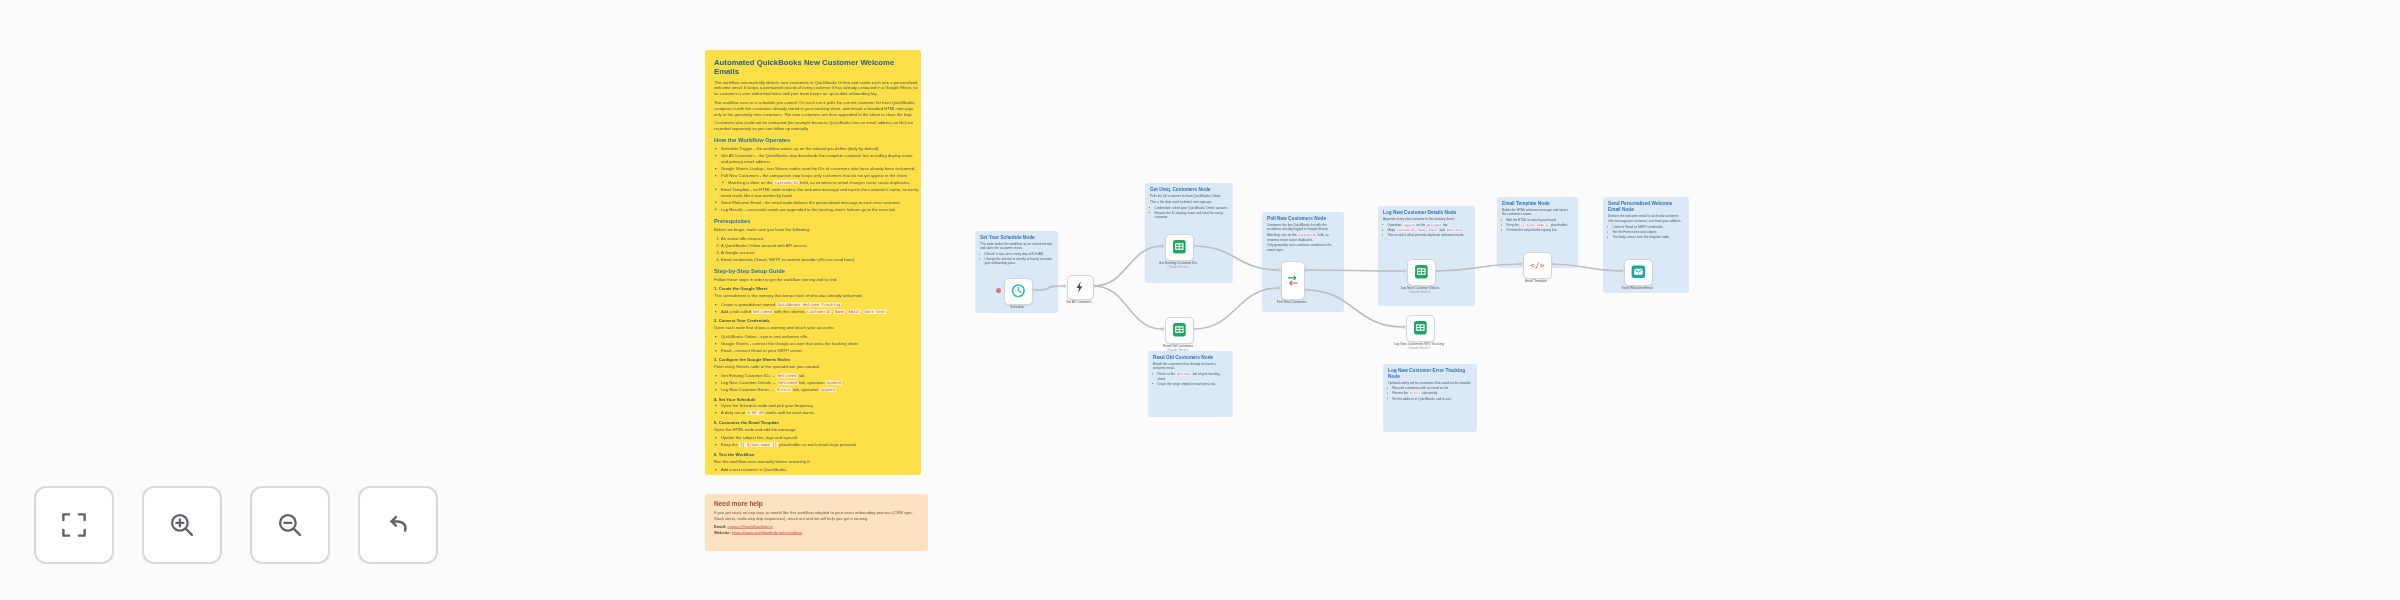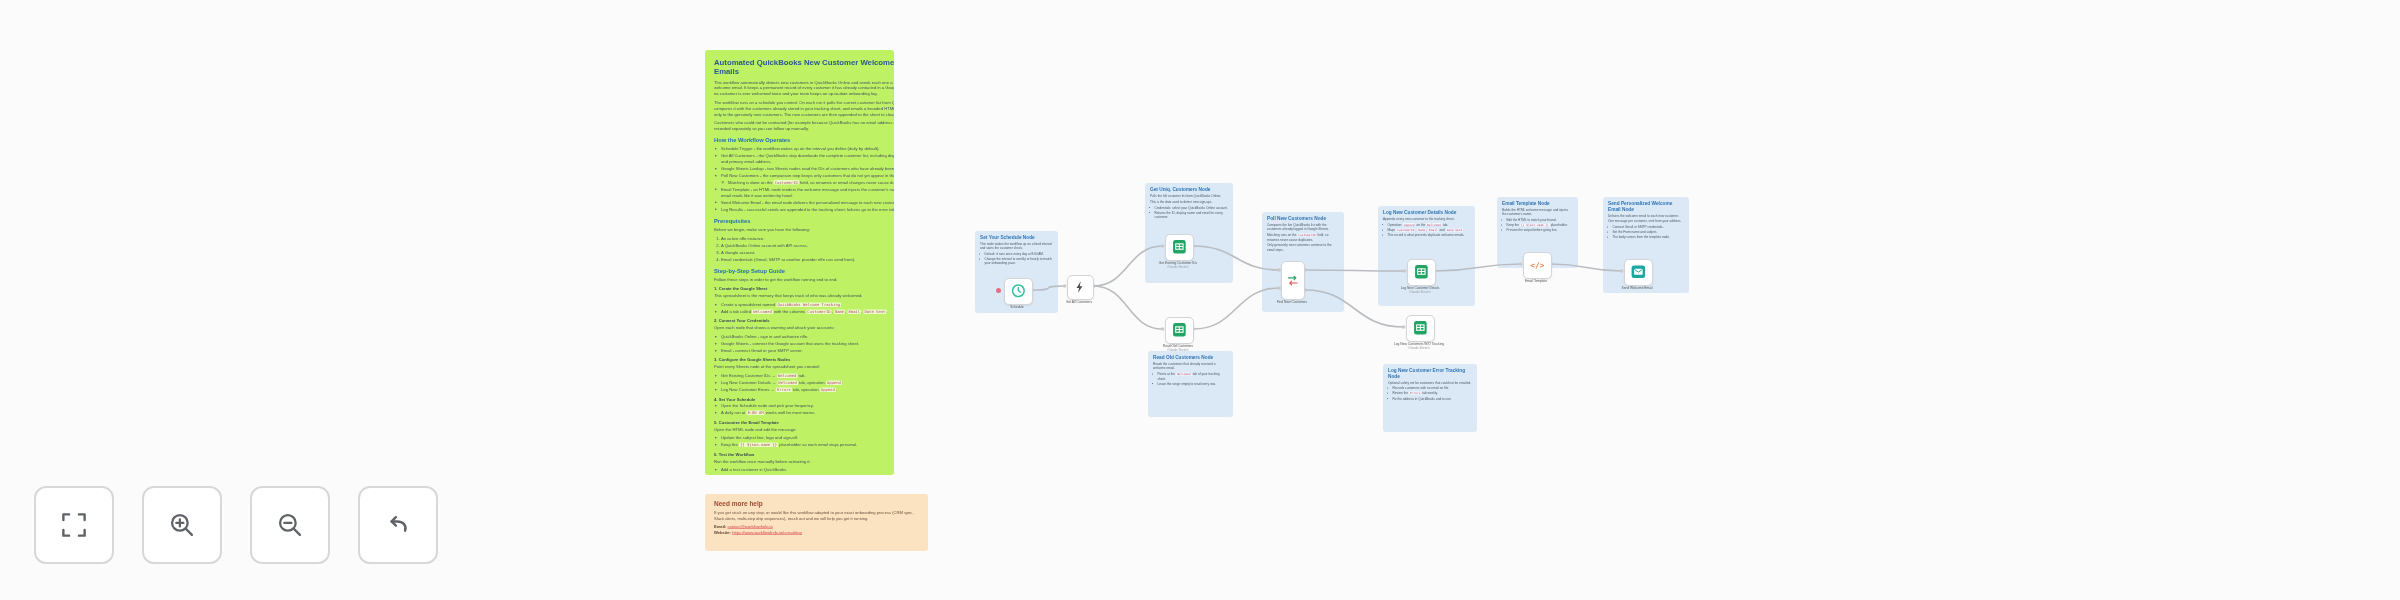--- a/index.html
+++ b/index.html
@@ -3,21 +3,21 @@
 <meta charset="utf-8">
 <style>
   html,body{margin:0;padding:0;}
   body{width:2400px;height:600px;overflow:hidden;background:#fbfbfb;
        font-family:"Liberation Sans","DejaVu Sans",sans-serif;}
   .stage{position:relative;width:2400px;height:600px;background:#fbfbfb;}
 
   
   .sticky{position:absolute;border-radius:3px;overflow:hidden;box-sizing:border-box;}
   .shrink{transform:scale(.5);transform-origin:0 0;}
-  .doc-note{left:705px;top:50px;width:189px;height:425px;background:#bef264;padding:8px 9px;}
+  .doc-note{left:705px;top:50px;width:216px;height:425px;background:#fde047;padding:8px 9px;}
   .doc-inner{width:410px;color:#44515c;}
   .doc-inner h1{font-size:15.5px;line-height:1.15;margin:0 0 7px 0;color:#2a5a8c;}
   .doc-inner h2{font-size:11.5px;margin:11px 0 6px 0;color:#2570ae;}
   .doc-inner p{font-size:8.4px;line-height:1.38;margin:0 0 6px 0;}
   .doc-inner ul,.doc-inner ol{font-size:8.4px;line-height:1.38;margin:2px 0 6px 0;padding-left:14px;}
   .doc-inner li{margin:0 0 2.5px 0;}
   .doc-inner ul ul{margin:1px 0 1px 0;}
   .doc-inner .step-title{font-weight:bold;margin:7px 0 2px 0;color:#3b4a55;}
   code.tok{font-family:"DejaVu Sans Mono",monospace;font-size:92%;color:#c14b72;
            background:rgba(255,255,255,.65);border-radius:2px;padding:0 2px;}

